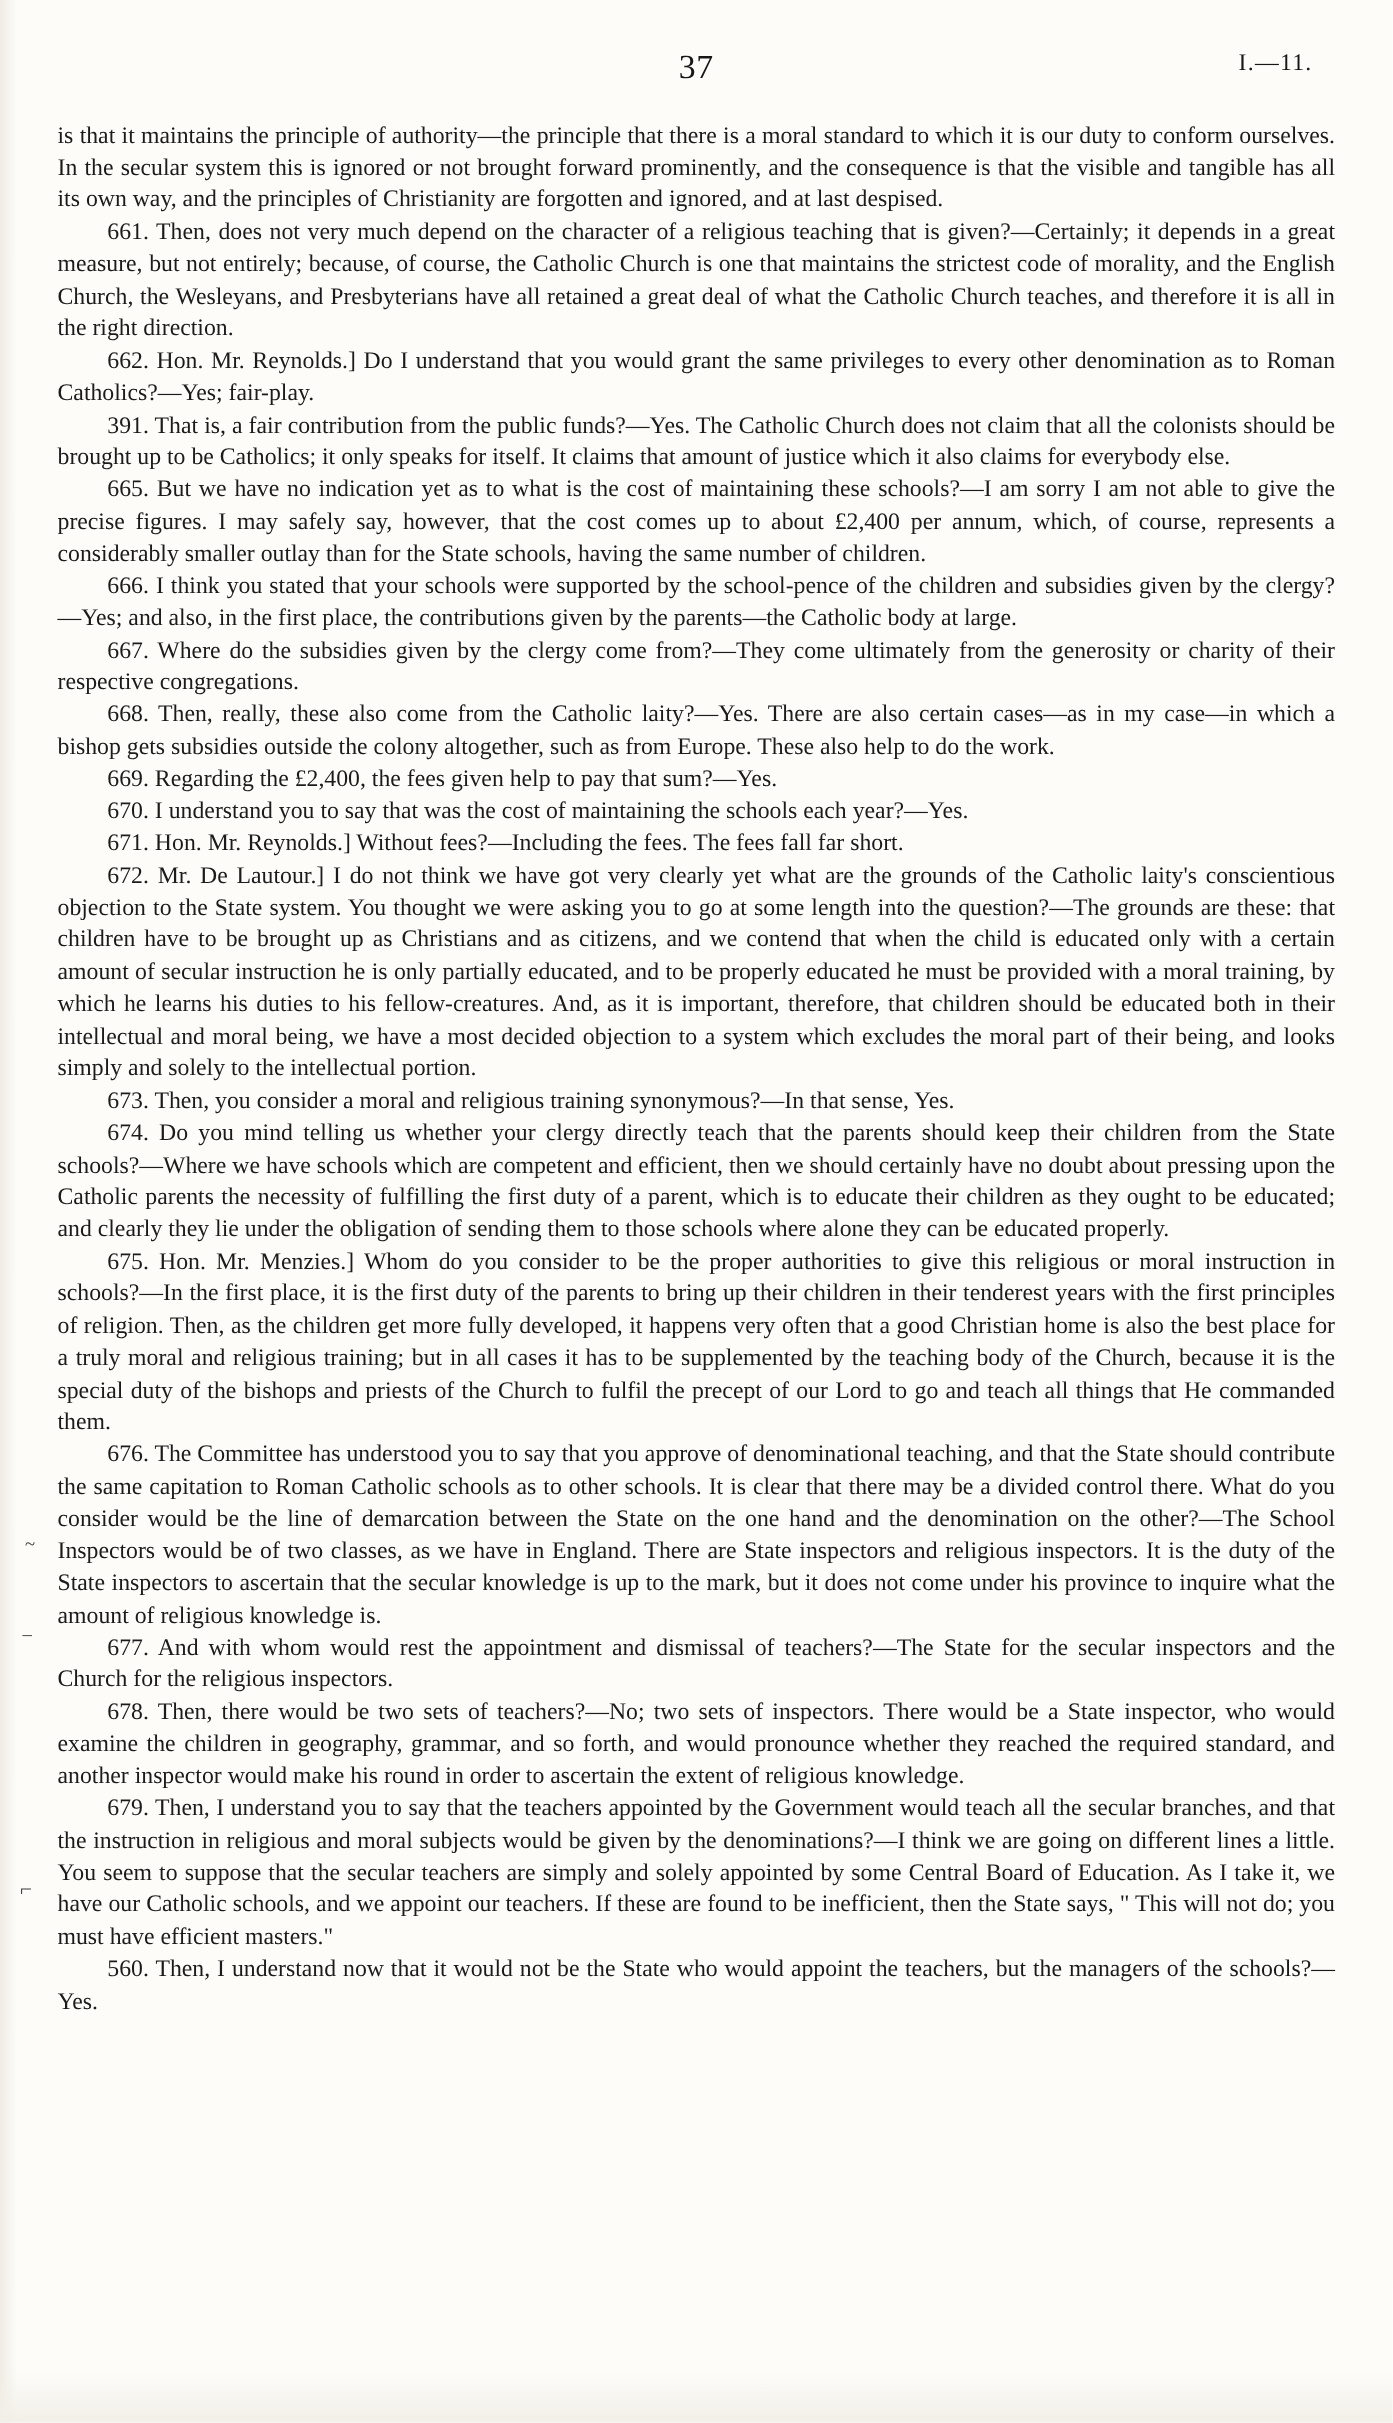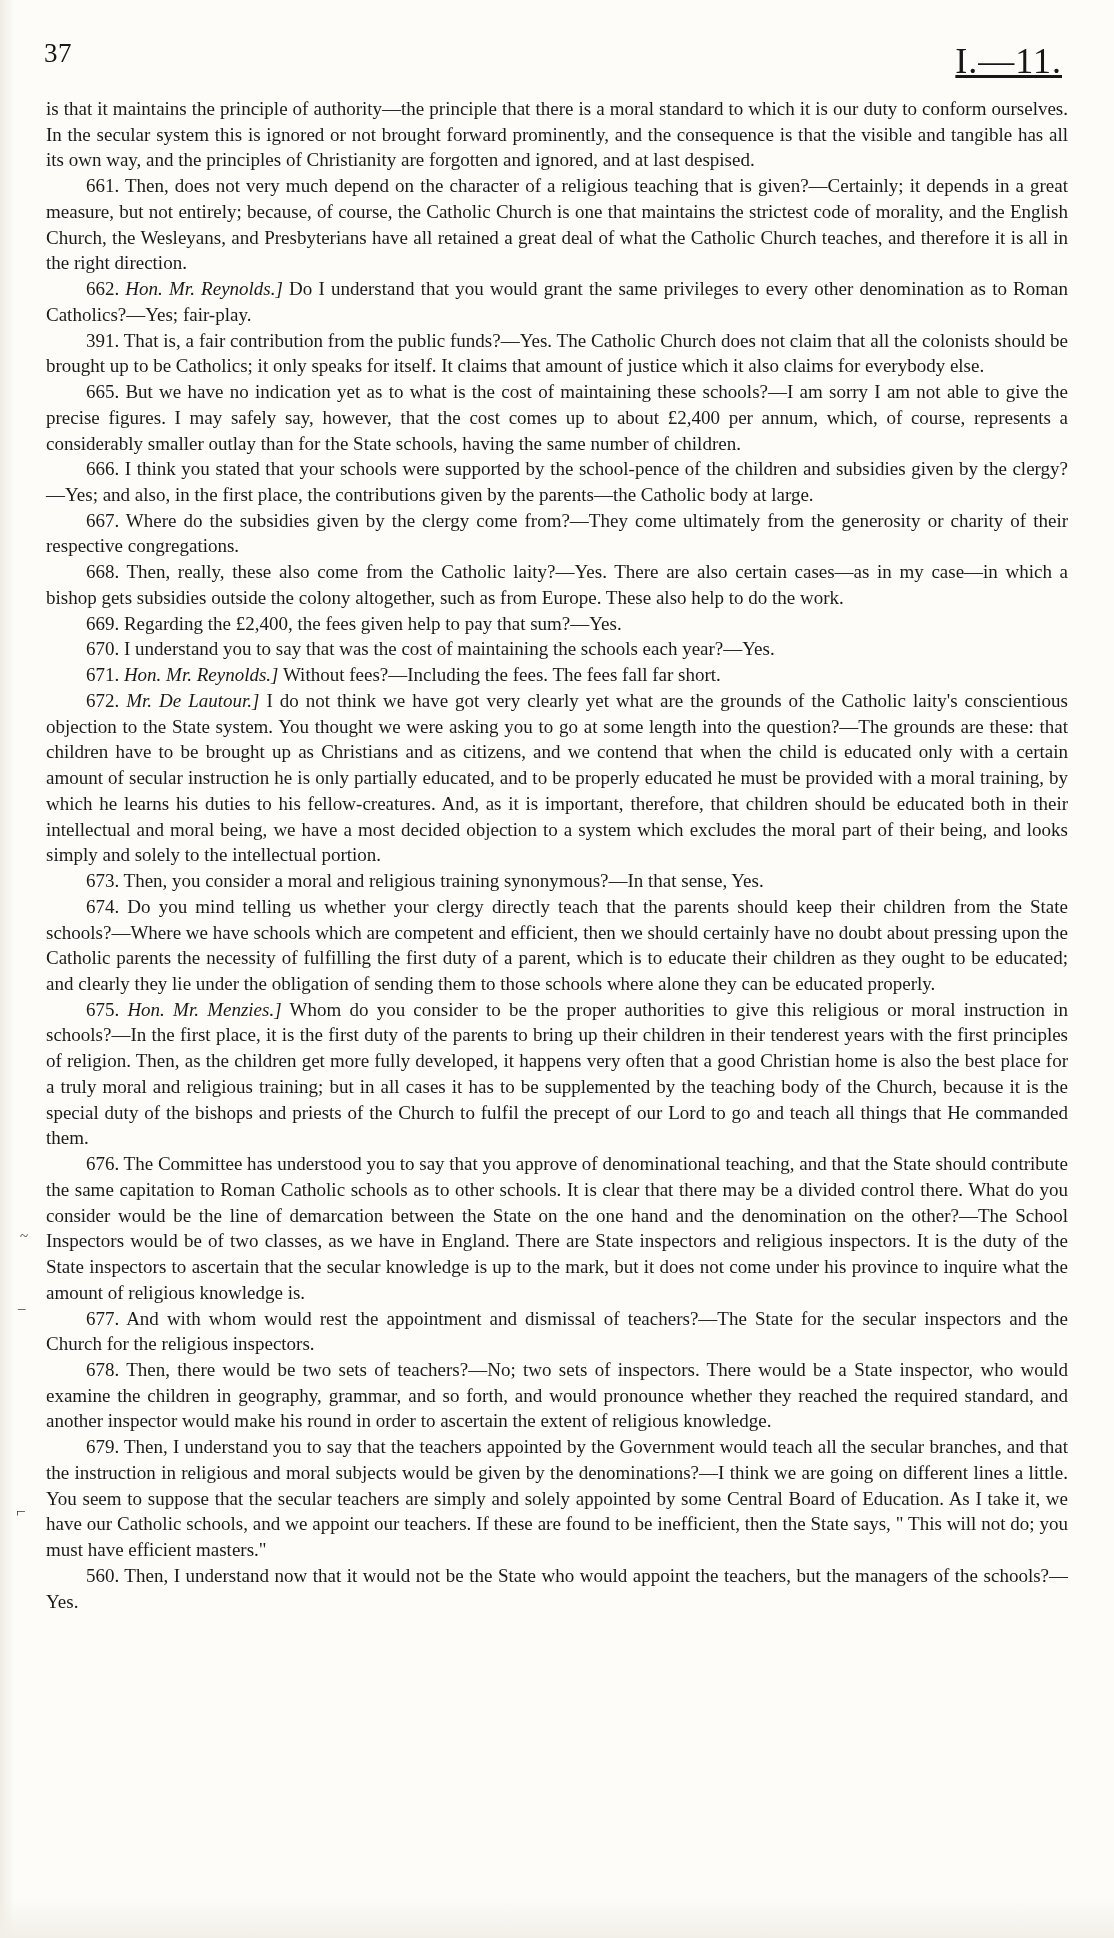--- a/index.html
+++ b/index.html
@@ -25,32 +25,32 @@
   .header {
     position: relative;
     height: 44px;
     margin-bottom: 14px;
   }
   .page-number {
     position: absolute;
     left: 0;
     right: 0;
     top: 0;
+    text-align: center;
     font-size: 27px;
     letter-spacing: 0.5px;
     color: #171717;
   }
   .doc-ref {
     position: absolute;
-    right: 8px;
+    right: 20px;
     top: 2px;
-    font-size: 36px;
+    font-size: 19px;
     letter-spacing: 1px;
     color: #171717;
-    text-decoration: underline;
   }
   .body-text {
     font-size: 19px;
     line-height: 1.355;
     text-align: justify;
     text-justify: inter-word;
     color: #1b1b1b;
     padding: 0 2px 0 2px;
     -webkit-hyphens: none;
     hyphens: none;
@@ -59,21 +59,20 @@
     margin: 0;
     text-indent: 0;
   }
   .para.indent {
     text-indent: 2.1em;
   }
   .qnum {
     font-style: normal;
   }
   .speaker {
-    font-style: italic;
   }
   .margin-marks {
     position: absolute;
     left: 14px;
     top: 0;
     width: 30px;
     height: 100%;
     pointer-events: none;
   }
   .mark {

